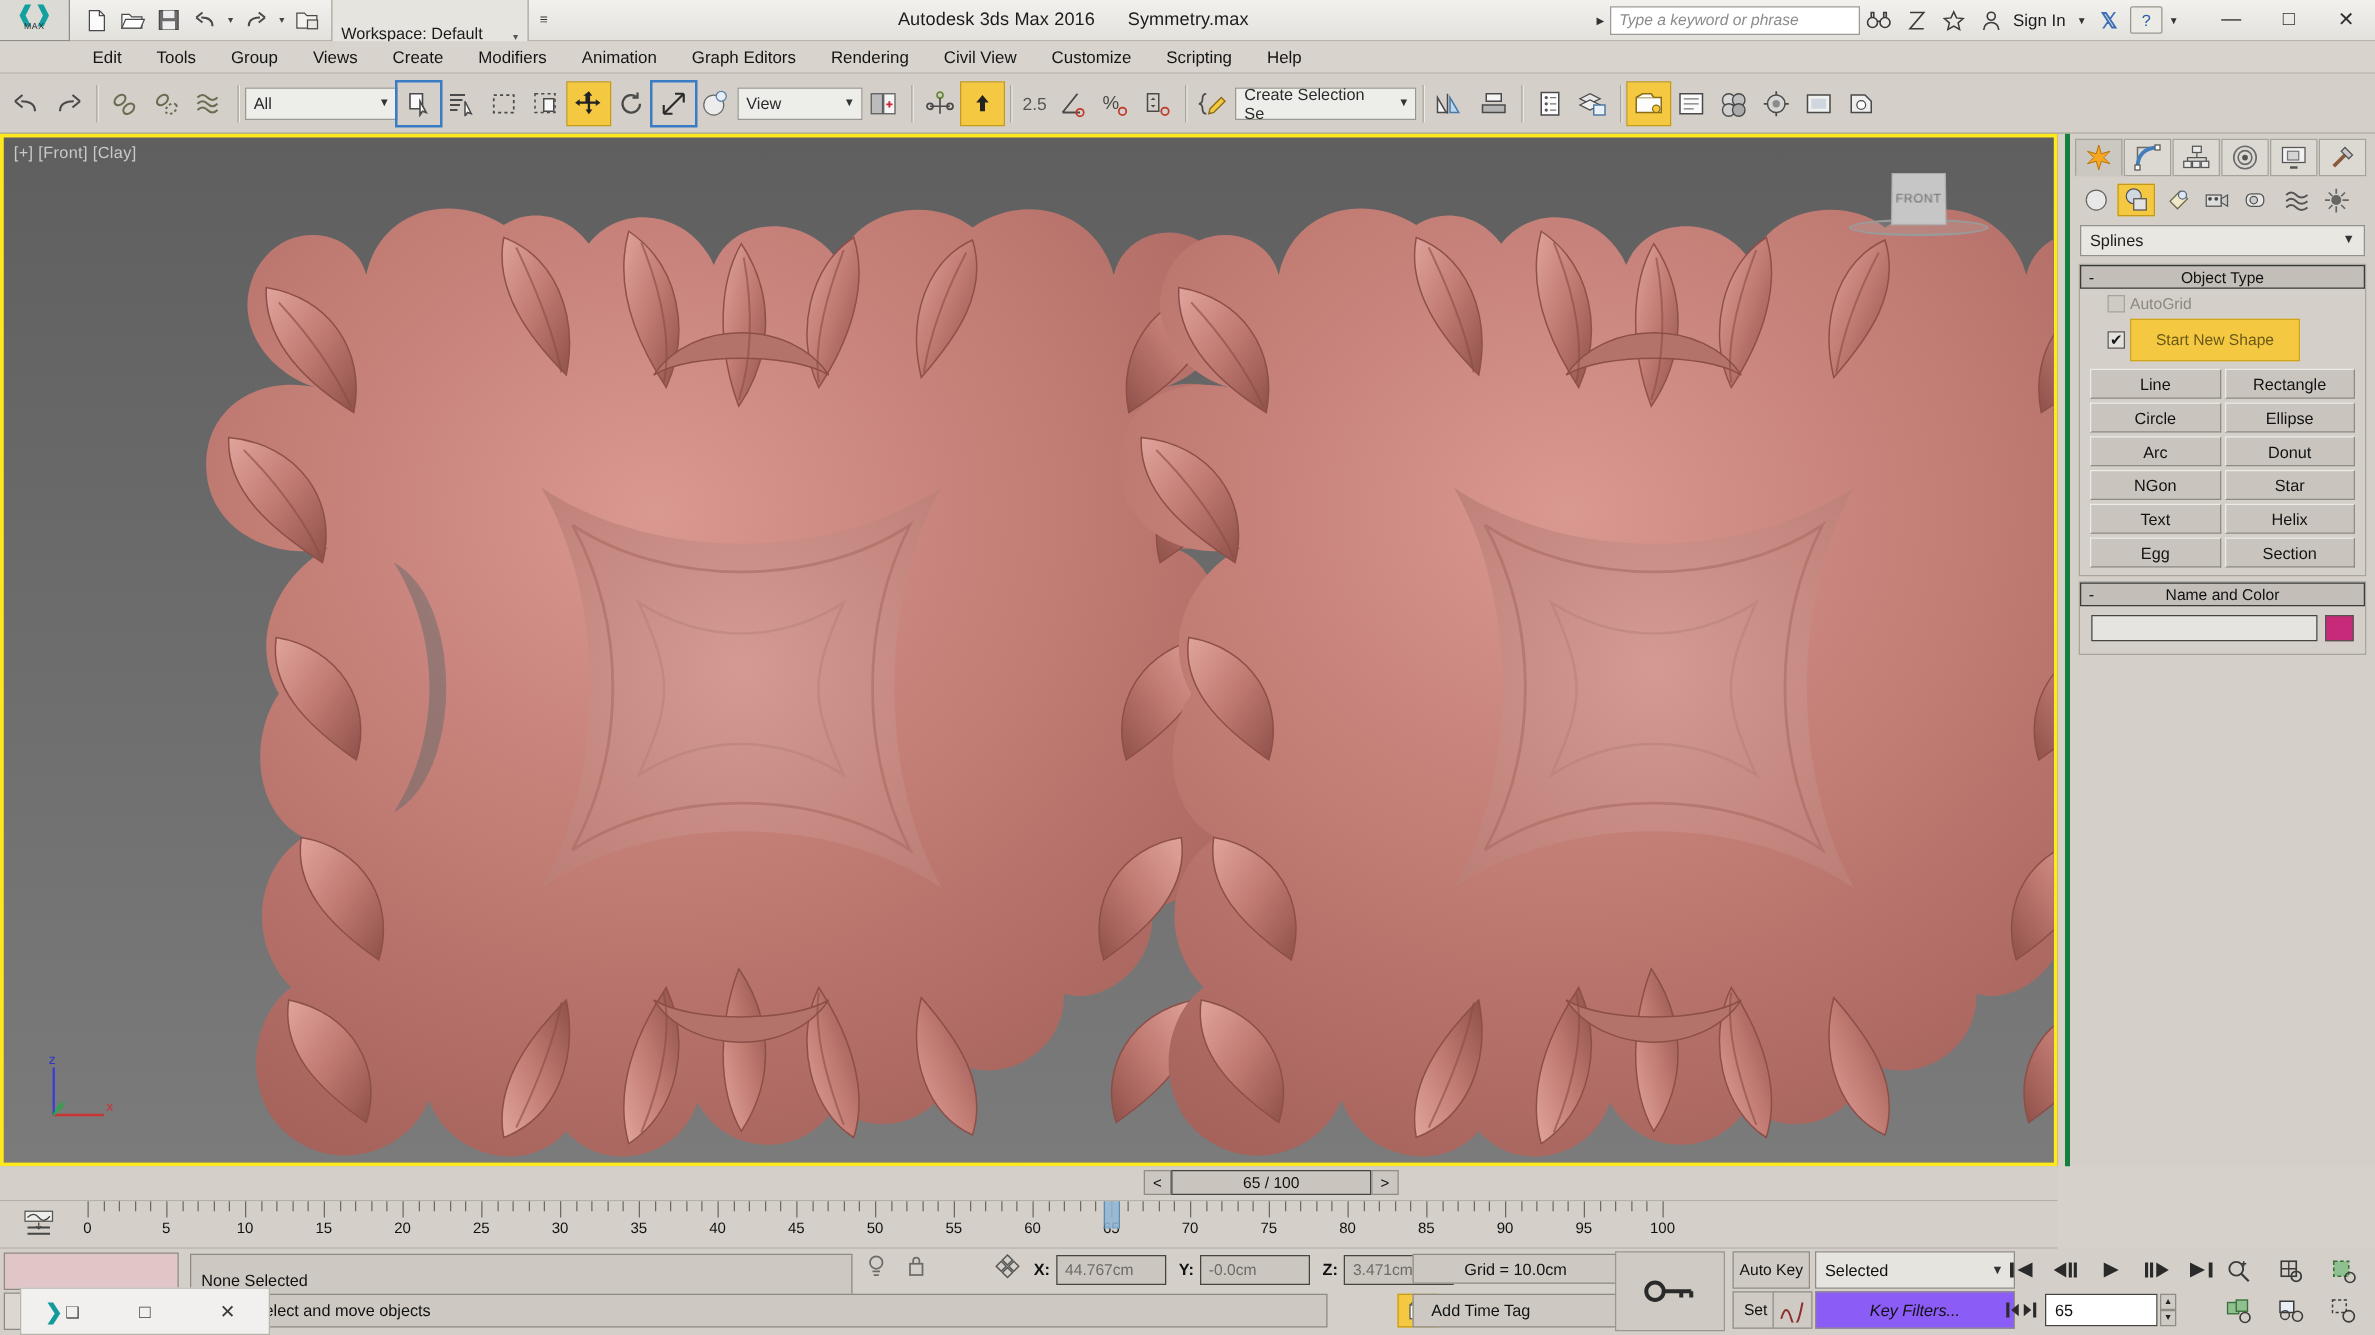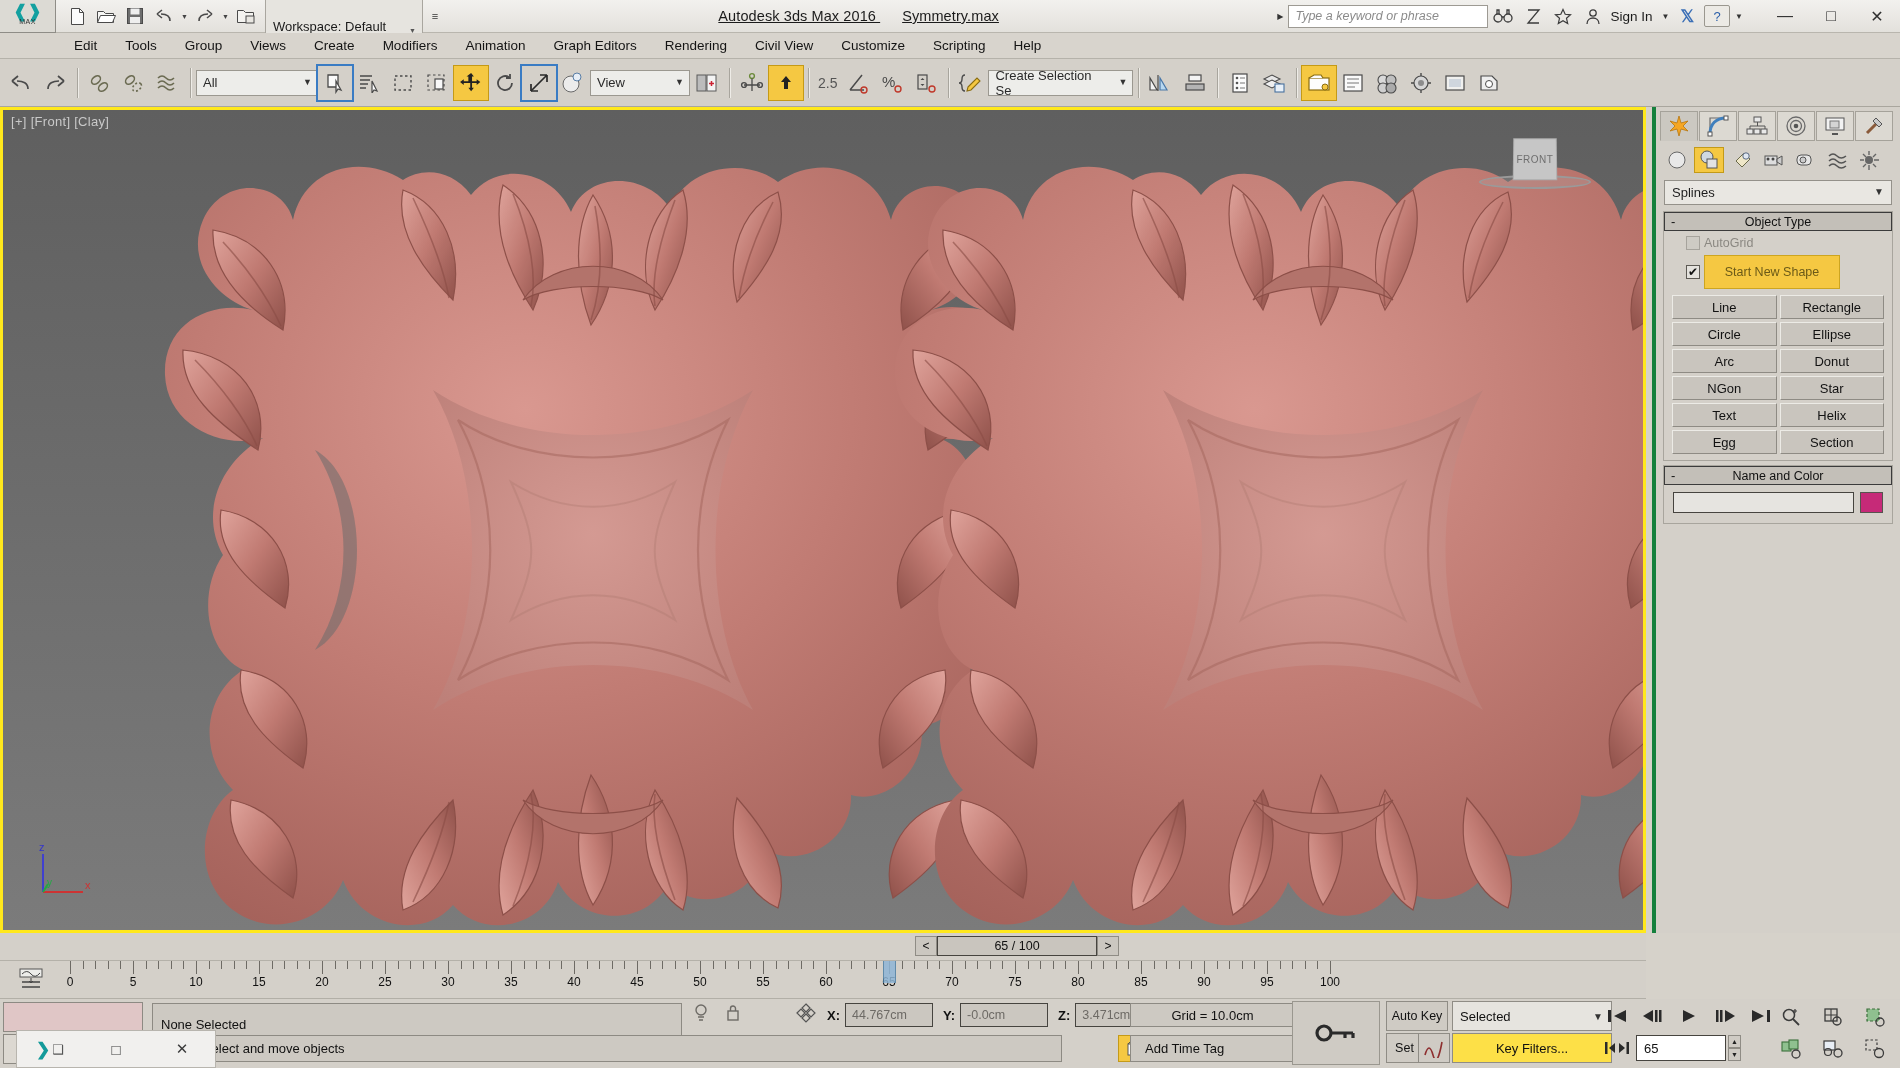--- a/index.html
+++ b/index.html
@@ -39,21 +39,21 @@
     margin-left: 6px; height: 38px; min-width: 158px; padding: 0 20px 0 7px;
     background: #e6e4df; border: 1px solid #a9a69f;
     display: flex; align-items: flex-end; font-size: 13px; color: #1a1a1a;
     position: relative;
   }
   .wsbox .ar { position: absolute; right: 6px; font-size: 7px; color:#555; }
   .wsdd { width: 20px; height:24px; display:flex;align-items:center;justify-content:center;
           font-size: 11px; color:#333; margin-left:2px;}
   .apptitle {
     flex: 1; text-align: center; font-size: 14.5px; color: #1b1b1b;
-    letter-spacing: .1px; white-space: nowrap; text-decoration: underline;
+    letter-spacing: .1px; white-space: nowrap;
   }
   .apptitle .fname { margin-left: 22px; }
   .infocenter { display: flex; align-items: center; padding-right: 4px; }
   .ic-caret { font-size: 8px; color: #333; padding: 0 5px; }
   .searchbox {
     width: 200px; height: 23px; background: #fff; border: 1px solid #9d9a93;
     display: flex; align-items: center; padding-left: 6px;
   }
   .searchbox span { font-style: italic; color: #8b8b8b; font-size: 12.5px; }
   .icbtn { width: 30px; height: 26px; display:flex;align-items:center;justify-content:center;
@@ -218,22 +218,22 @@
   .keybox { position:absolute; left: 1292px; top: 2px; width: 88px; height: 64px;
             background:#cfcbc4; border:1px solid #9a978f; display:flex;align-items:center;
             justify-content:center; font-size:22px;color:#3a3a3a;}
   .keygrp { position:absolute; left: 1386px; top: 2px; }
   .kbtn { width: 62px; height: 30px; background:#cfcbc4; border:1px solid #8f8c85;
           display:flex;align-items:center;justify-content:center;font-size:12.5px;color:#111;}
   .selcombo { position:absolute; left: 1452px; top: 2px; width: 160px; height: 30px;
               background:#e6e4df; border:1px solid #8f8c85; display:flex;align-items:center;
               padding-left:7px;font-size:13px;color:#111;position:absolute;}
   .kfilters { position:absolute; left: 1452px; top: 34px; width: 160px; height: 30px;
-              background:#fde047; border:1px solid #8f8c85; display:flex;align-items:center;
-              justify-content:center;font-size:13px;color:#111;}
+              background:#8b5cf6; border:1px solid #8f8c85; display:flex;align-items:center;
+              justify-content:center;font-size:13px;color:#111;font-style:italic;}
   .curvebtn { position:absolute; left: 1418px; top: 34px; width: 32px; height:30px;
               background:#cfcbc4; border:1px solid #8f8c85; display:flex;align-items:center;
               justify-content:center;}
   .playrow { position:absolute; left: 1600px; top: 3px; display:flex; align-items:center; gap:2px;}
   .pbtn { width: 34px; height: 28px; display:flex;align-items:center;justify-content:center;
           color:#2a2a2a; font-size:14px; }
   .playrow2 { position:absolute; left: 1600px; top: 35px; display:flex; align-items:center; gap:2px;}
   .framefield { width: 90px; height: 26px; background:#fff; border:1px solid #46443f;
                 display:flex;align-items:center;padding-left:7px;font-size:13px;color:#111;}
   .spin { width:13px; height:26px; display:flex;flex-direction:column; }

